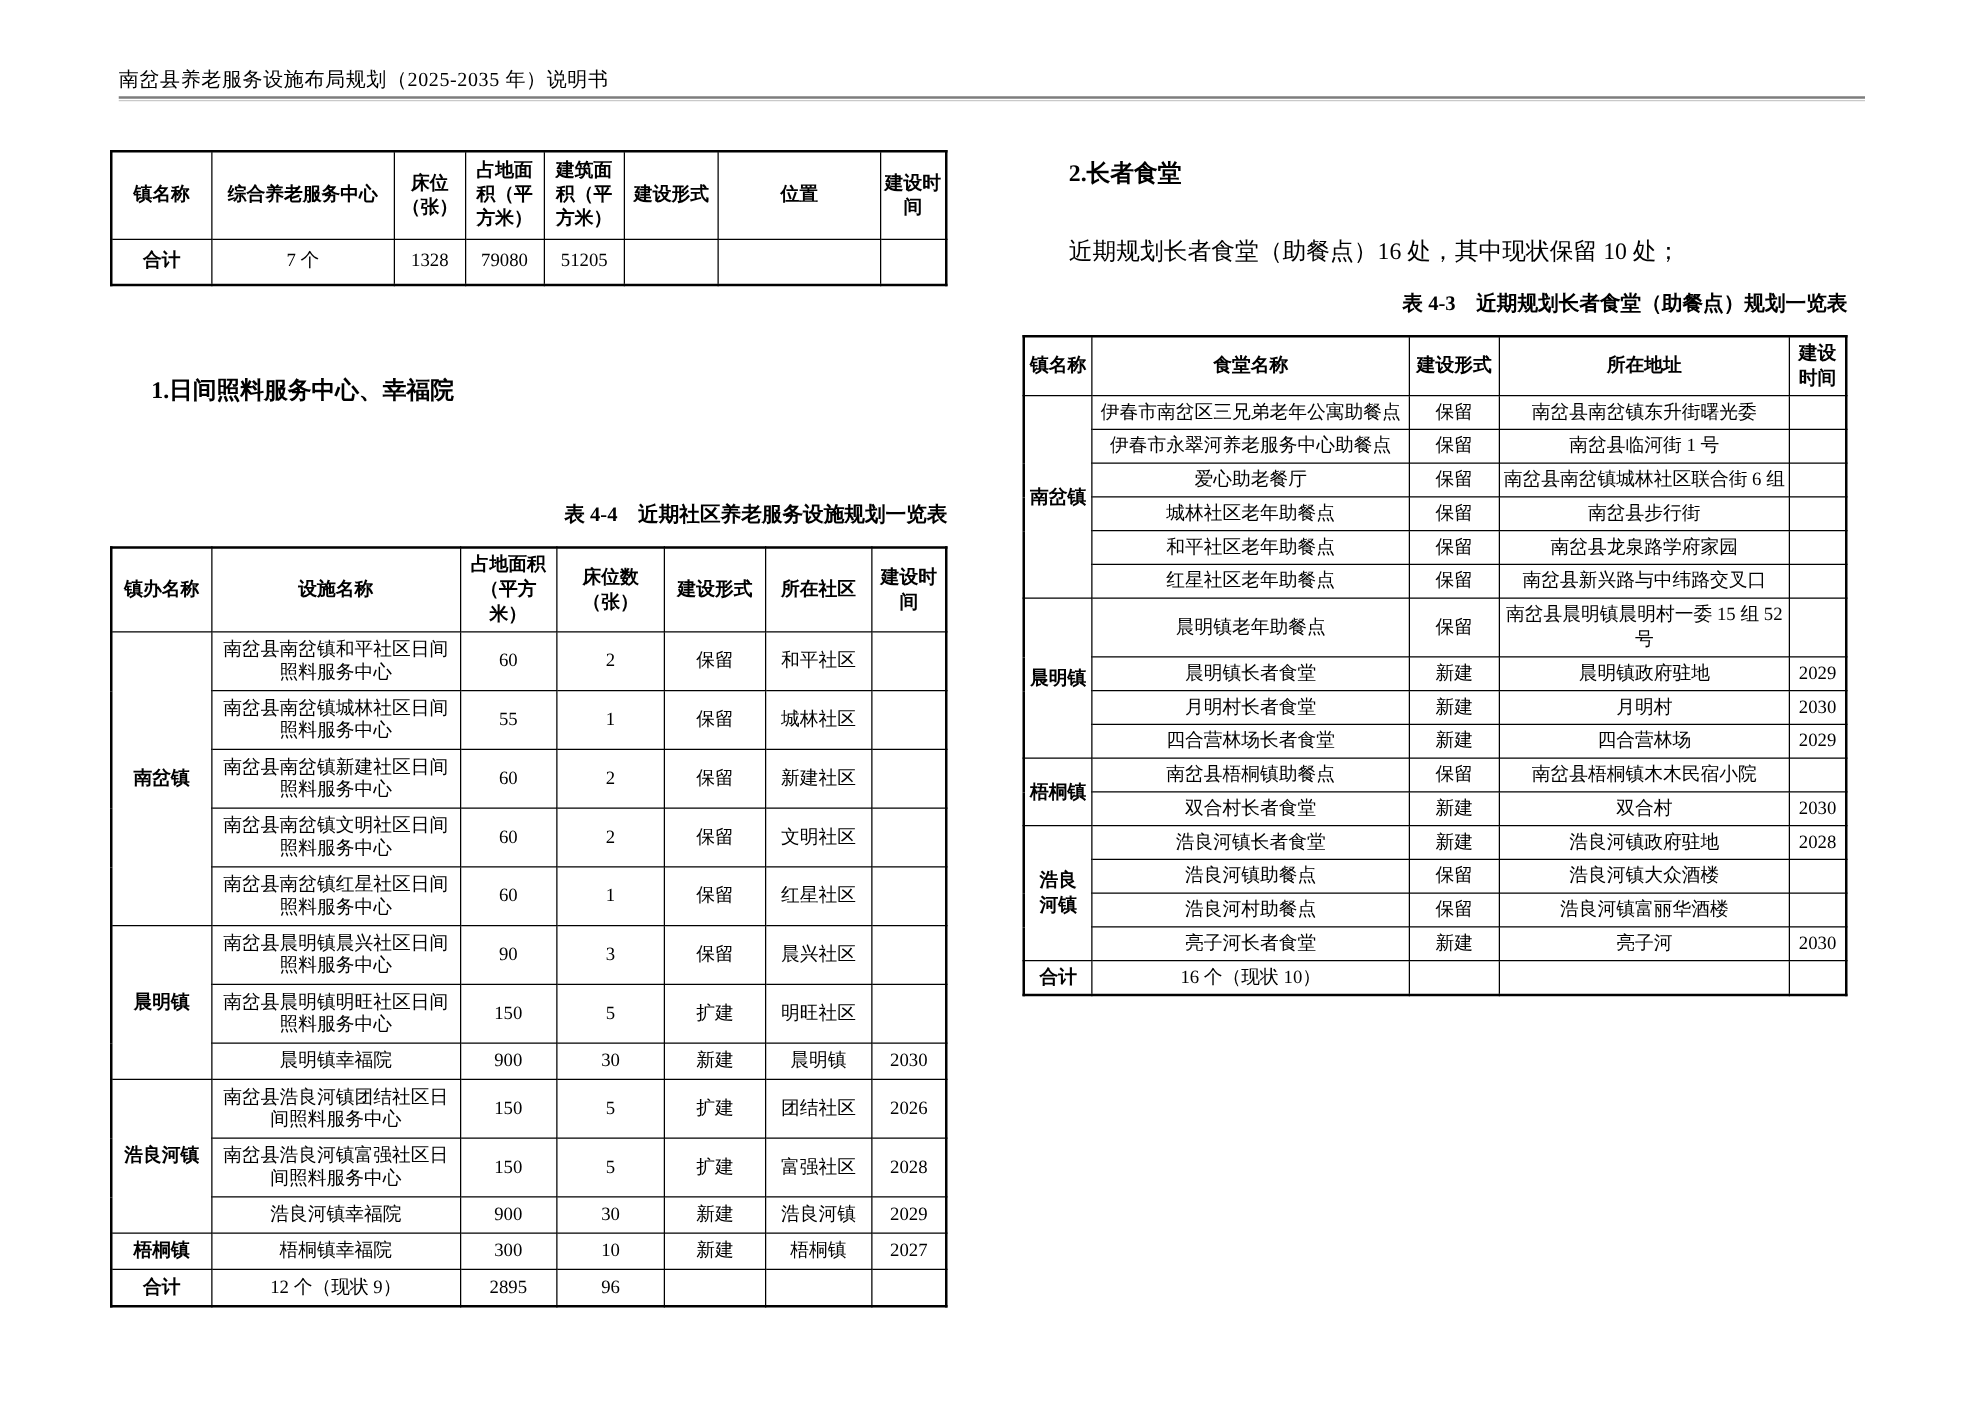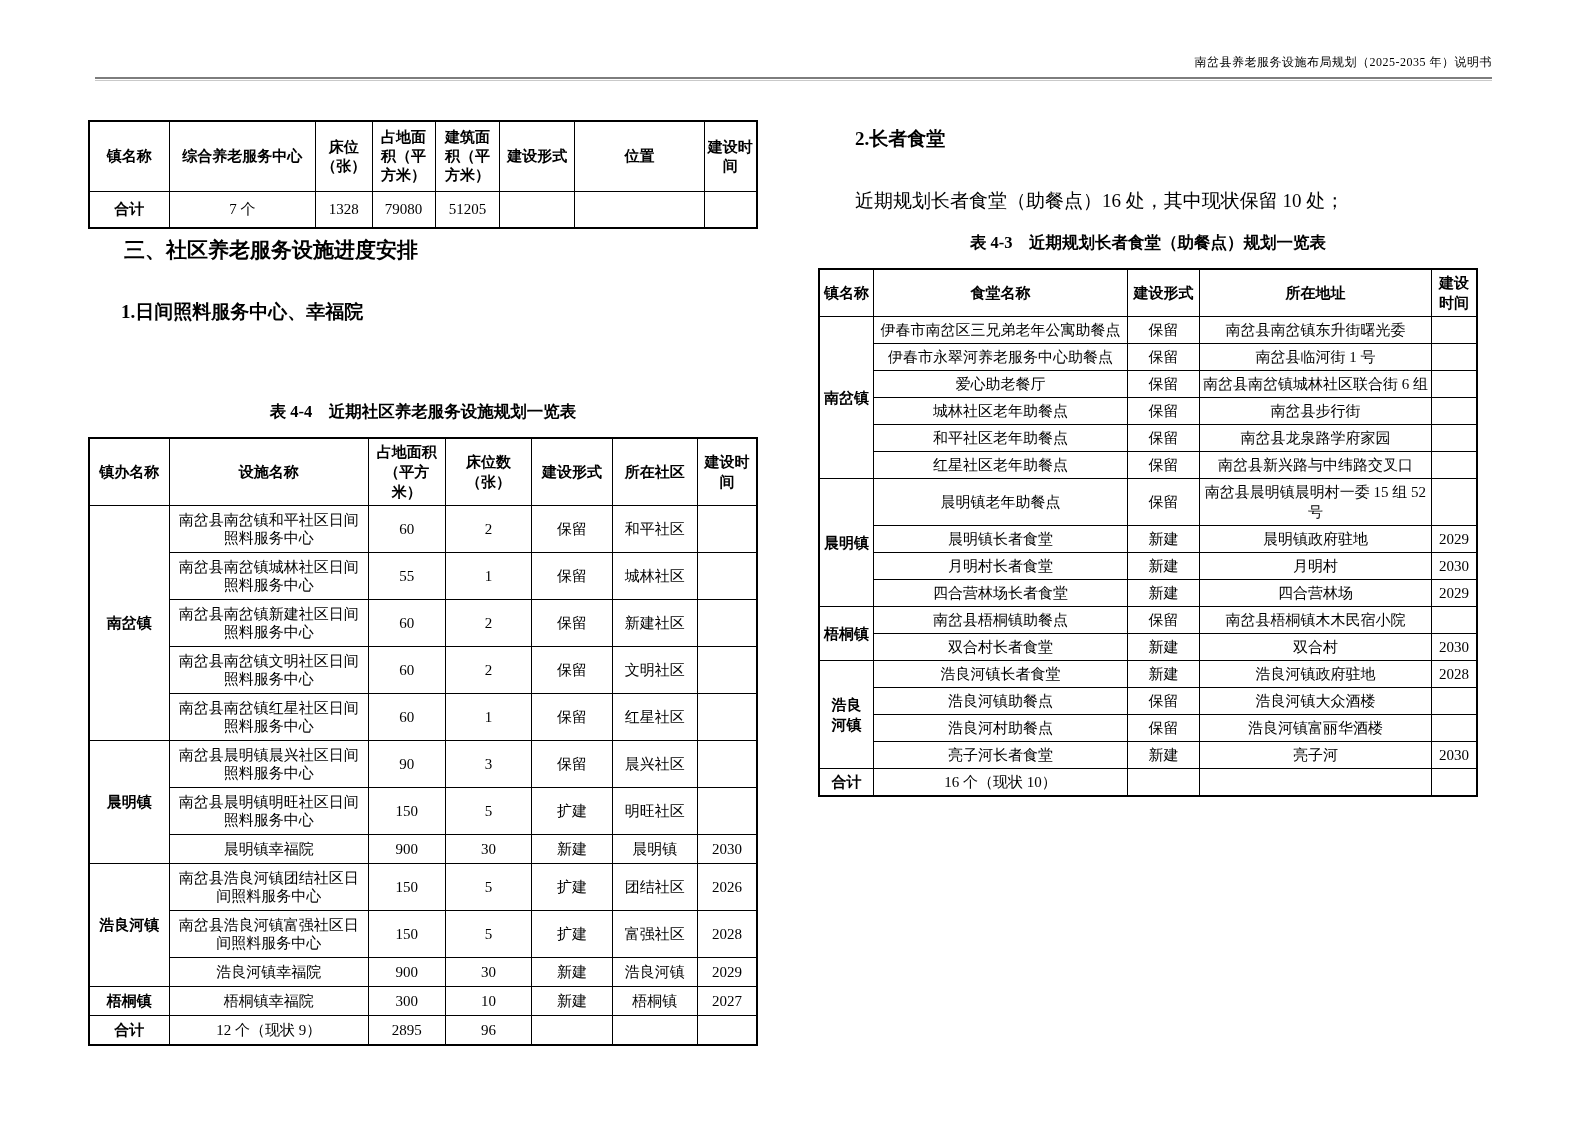--- a/index.html
+++ b/index.html
@@ -1,28 +1,28 @@
 <!DOCTYPE html>
 <html><head>
 <meta charset="utf-8">
 <style>
   * { margin:0; padding:0; box-sizing:border-box; }
   html,body { width:1587px; height:1122px; background:#ffffff; color:#000;
     font-family:"Liberation Serif","DejaVu Serif",serif; }
   .sheet { position:relative; width:1587px; height:1122px; background:#fff; overflow:hidden; }
 
   .page-header-text { position:absolute; top:54px; left:95px; width:1397px;
-    text-align:right; font-size:12px; letter-spacing:.5px; }
+    text-align:left; font-size:16px; letter-spacing:.5px; }
   .header-rule { position:absolute; top:77px; left:95px; width:1397px; height:4px;
     border-top:2px solid #7d7d7d; border-bottom:1px solid #c9c9c9; }
 
   .section-heading { position:absolute; font-weight:bold; font-size:21px; }
   .sub-heading { position:absolute; font-weight:bold; font-size:19px; }
   .body-text { position:absolute; font-size:19px; }
-  .table-caption { position:absolute; font-weight:bold; font-size:16.5px; text-align:center; }
+  .table-caption { position:absolute; font-weight:bold; font-size:16.5px; text-align:right; }
 
   table.doc { border-collapse:collapse; table-layout:fixed; position:absolute;
     background:#fff; }
   table.doc, table.doc th, table.doc td { border:1px solid #000; }
   table.doc { border:2px solid #000; }
   table.doc th { font-size:15px; font-weight:bold; text-align:center;
     padding:3px 2px; line-height:20px; }
   table.doc td { font-size:15px; text-align:center; padding:4px 3px;
     line-height:19px; word-break:break-all; }
   table.doc td.town { font-weight:bold; white-space:pre-line; }
@@ -85,21 +85,20 @@
           <td>1328</td>
           <td>79080</td>
           <td>51205</td>
           <td></td>
           <td></td>
           <td></td>
         </tr>
       </tbody>
     </table>
 
-  <div class="section-heading" id="heading-3">三、社区养老服务设施进度安排</div>
 
   <div class="sub-heading" id="heading-1">1.日间照料服务中心、幸福院</div>
 
 
   <div class="table-caption" id="caption-42">表 4-4　近期社区养老服务设施规划一览表</div>
 
   <table class="doc" id="table-42">
       <colgroup>
         <col style="width: 12%;">
         <col style="width: 29.8%;">

